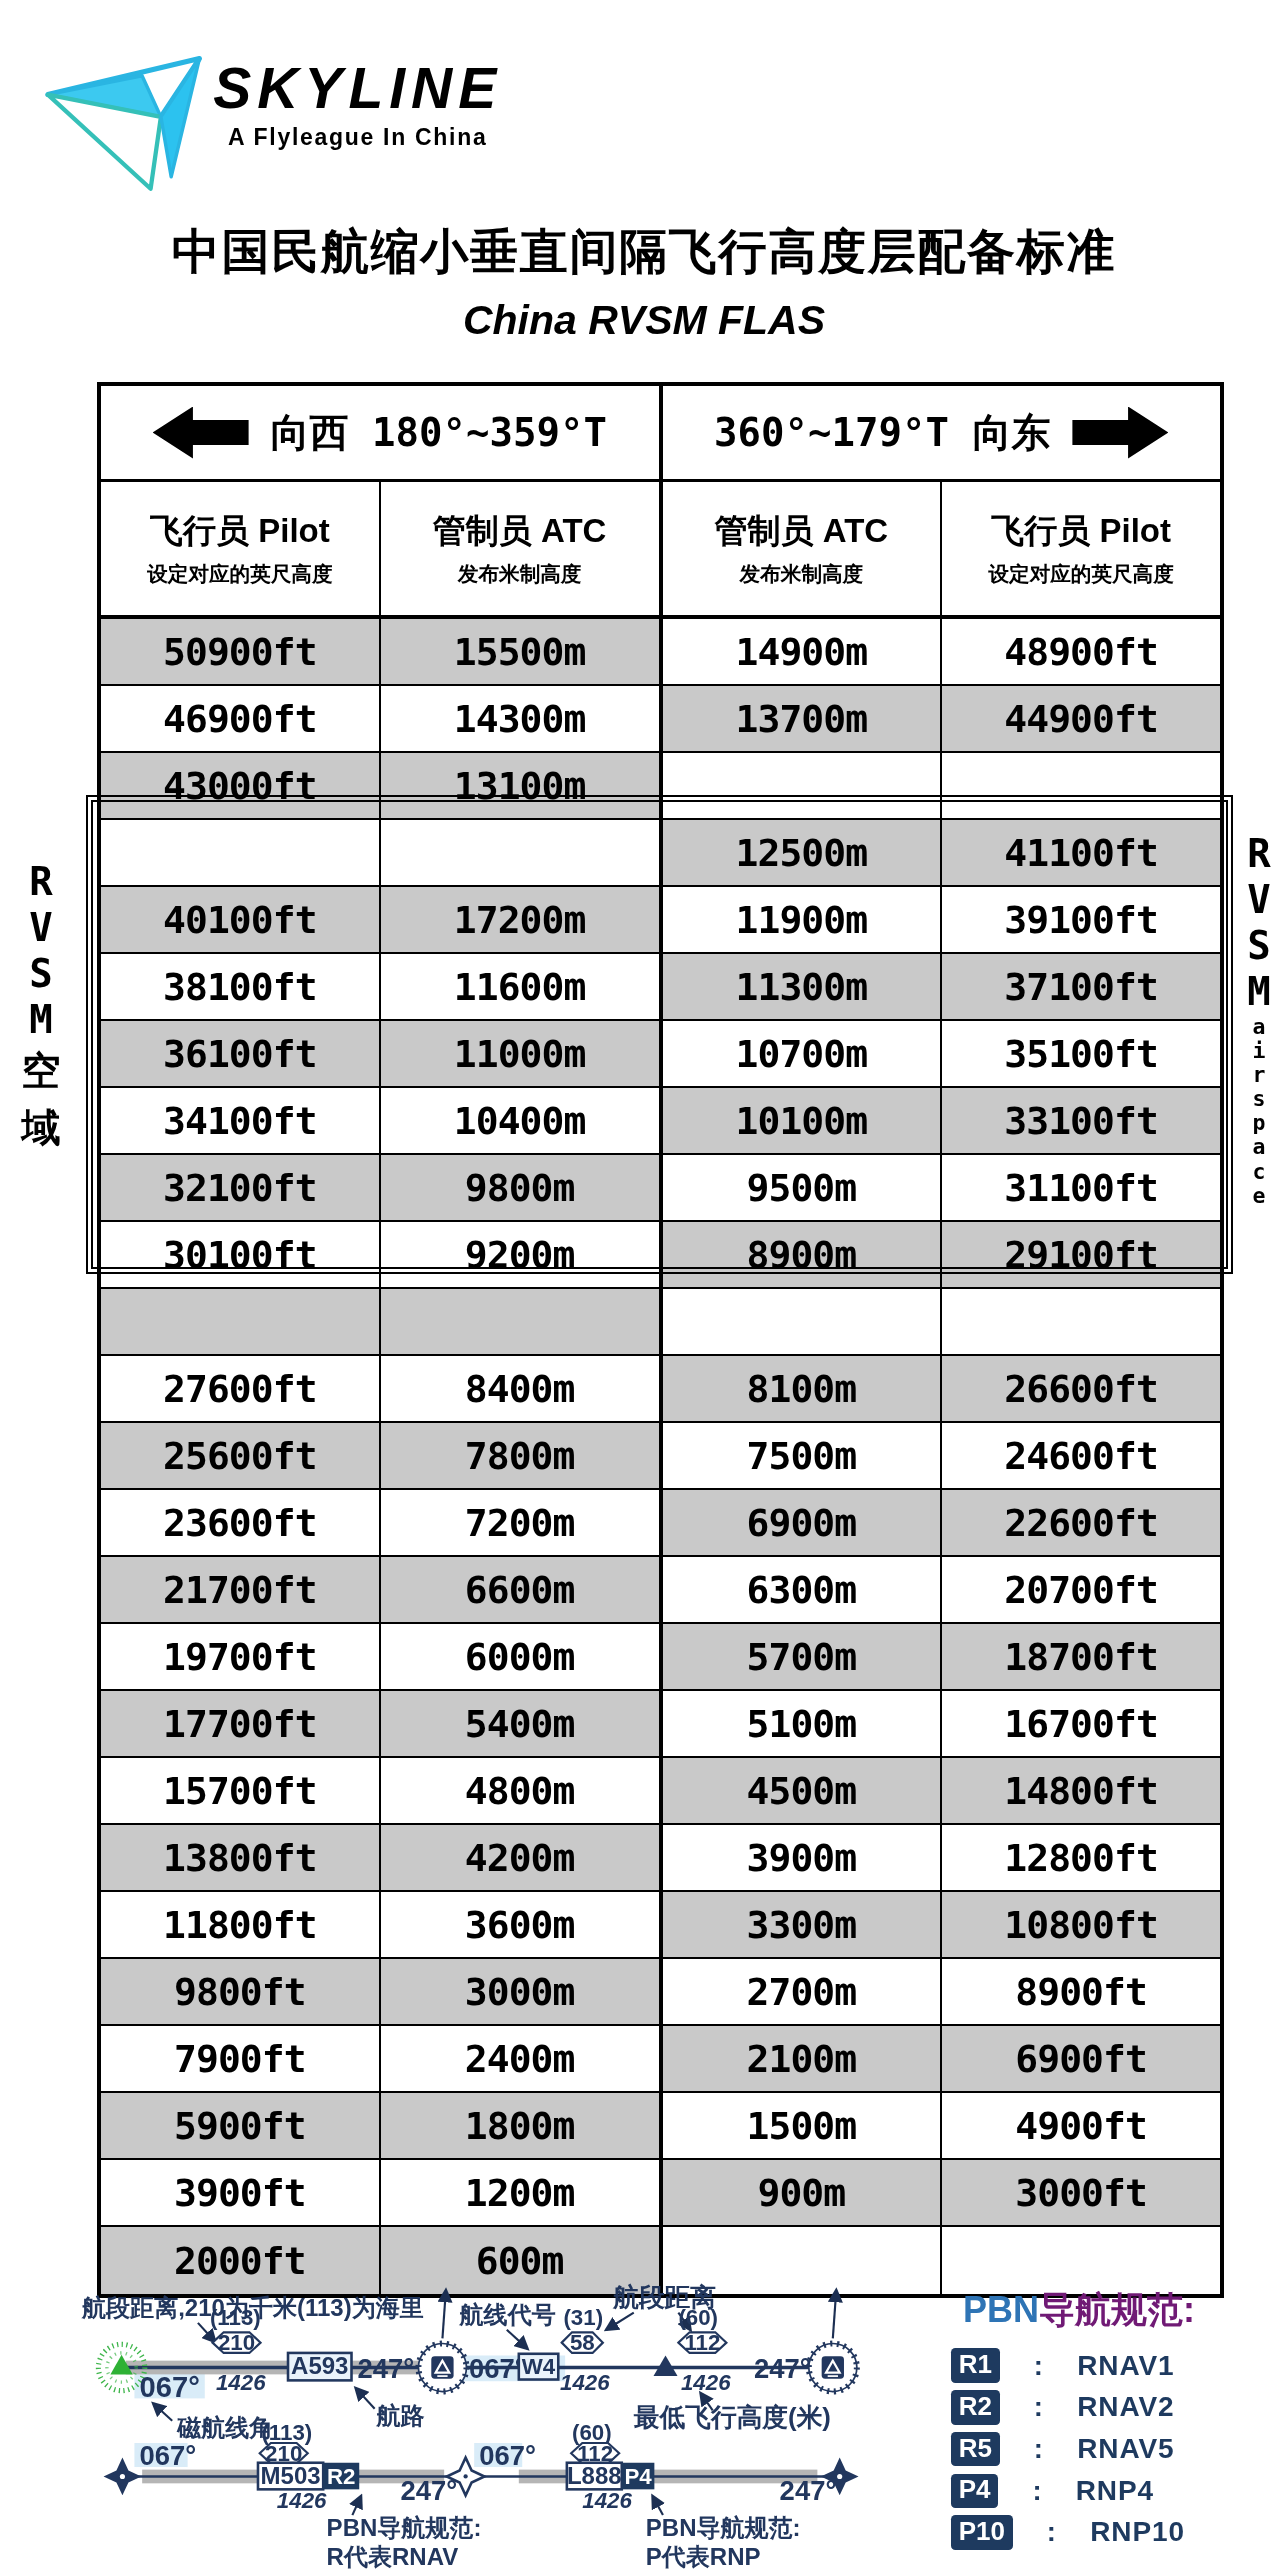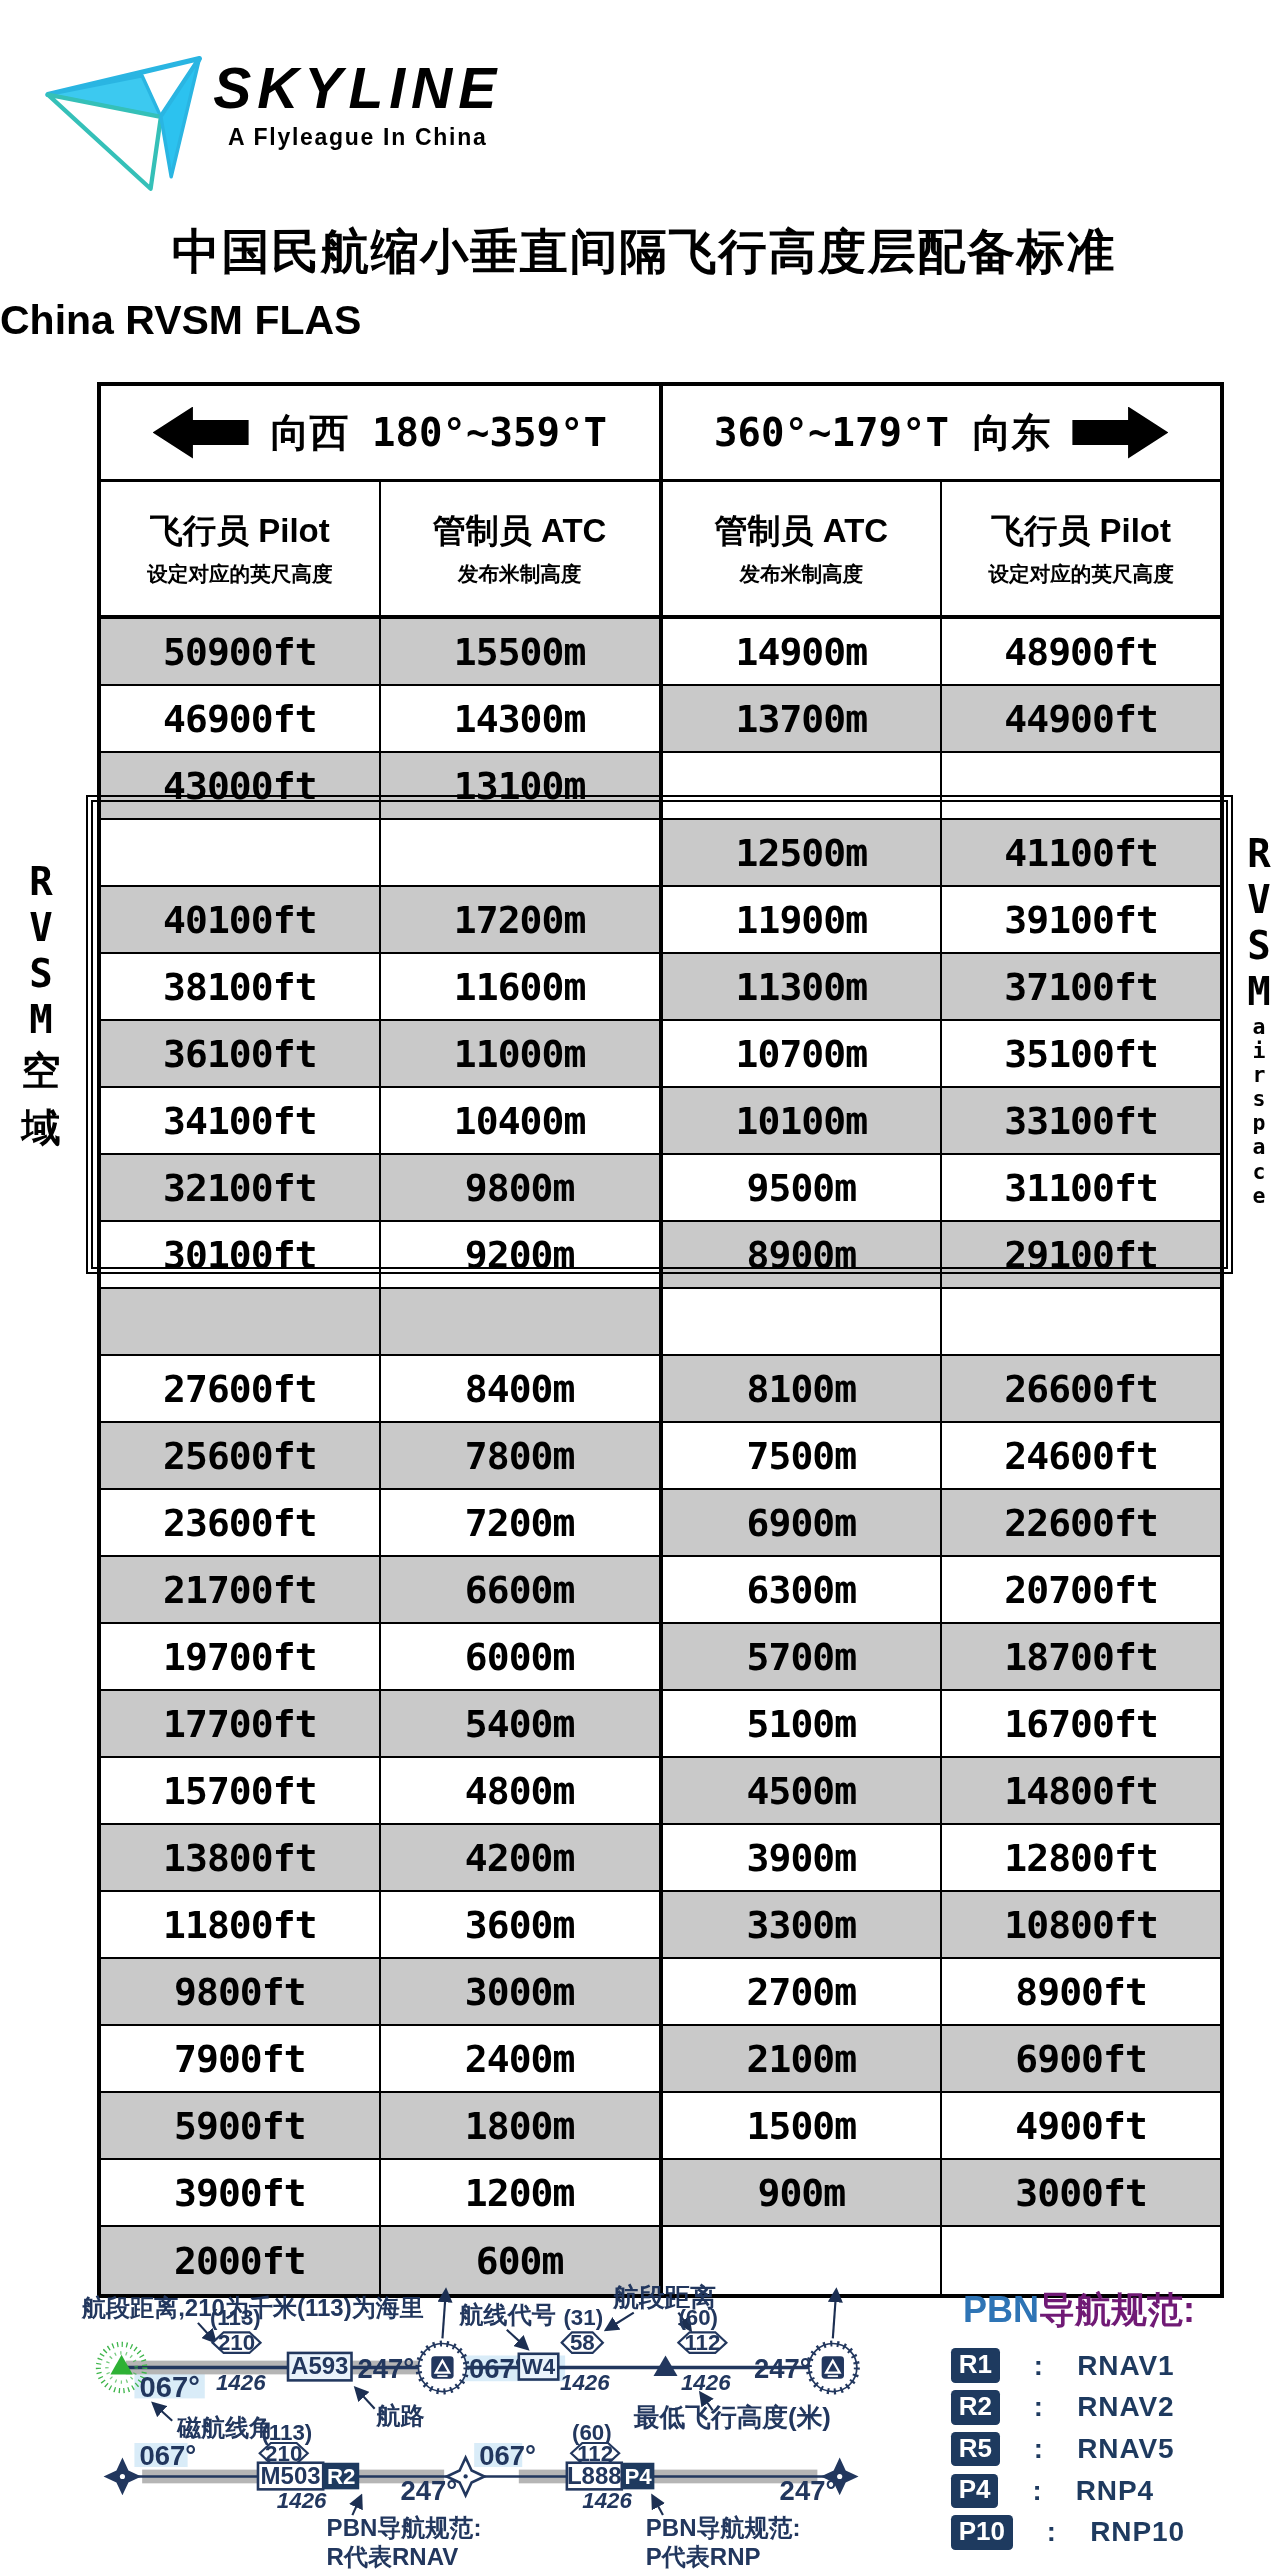--- a/index.html
+++ b/index.html
@@ -8,22 +8,22 @@
 
   
   .logo { position:absolute; left:41px; top:24px; display:flex; align-items:flex-start; }
   .logo-text { margin-left:5.2px; padding-top:36px; }
   .brand { font-size:57px; font-weight:900; font-style:italic; letter-spacing:6px; line-height:1; color:#000; }
   .tagline { font-size:23px; font-weight:800; margin-top:6.9px; letter-spacing:1.7px; text-align:center; }
 
   
   .title    { position:absolute; top:220px; left:0; width:100%; text-align:center;
               font-size:48px; font-weight:900; letter-spacing:1.7px; }
-  .subtitle { position:absolute; top:297px; left:0; width:100%; 
-              font-size:41px; font-weight:700; }
+  .subtitle { position:absolute; top:297px; left:0; width:100%; text-align:center;
+              font-size:41px; font-weight:700;font-style:italic; }
 
   
   .flas { position:absolute; left:97px; top:382px; width:1127px; border:4.3px solid #000; background:#fff; }
   .dir-row { display:flex; height:96px; border-bottom:3.4px solid #000; }
   .dir-cell { flex:1; display:flex; align-items:center; justify-content:center; gap:22px;
               font-size:39px; font-weight:800; font-family:"DejaVu Sans Mono","Liberation Sans",monospace,sans-serif; }
   .dir-west { border-right:4.3px solid #000; }
   .arrow { background:#000; width:96px; height:52px; flex:0 0 auto; }
   .arrow.left  { clip-path:polygon(0 50%, 42% 0, 42% 26%, 100% 26%, 100% 74%, 42% 74%, 42% 100%); }
   .arrow.right { clip-path:polygon(100% 50%, 58% 0, 58% 26%, 0 26%, 0 74%, 58% 74%, 58% 100%); }

